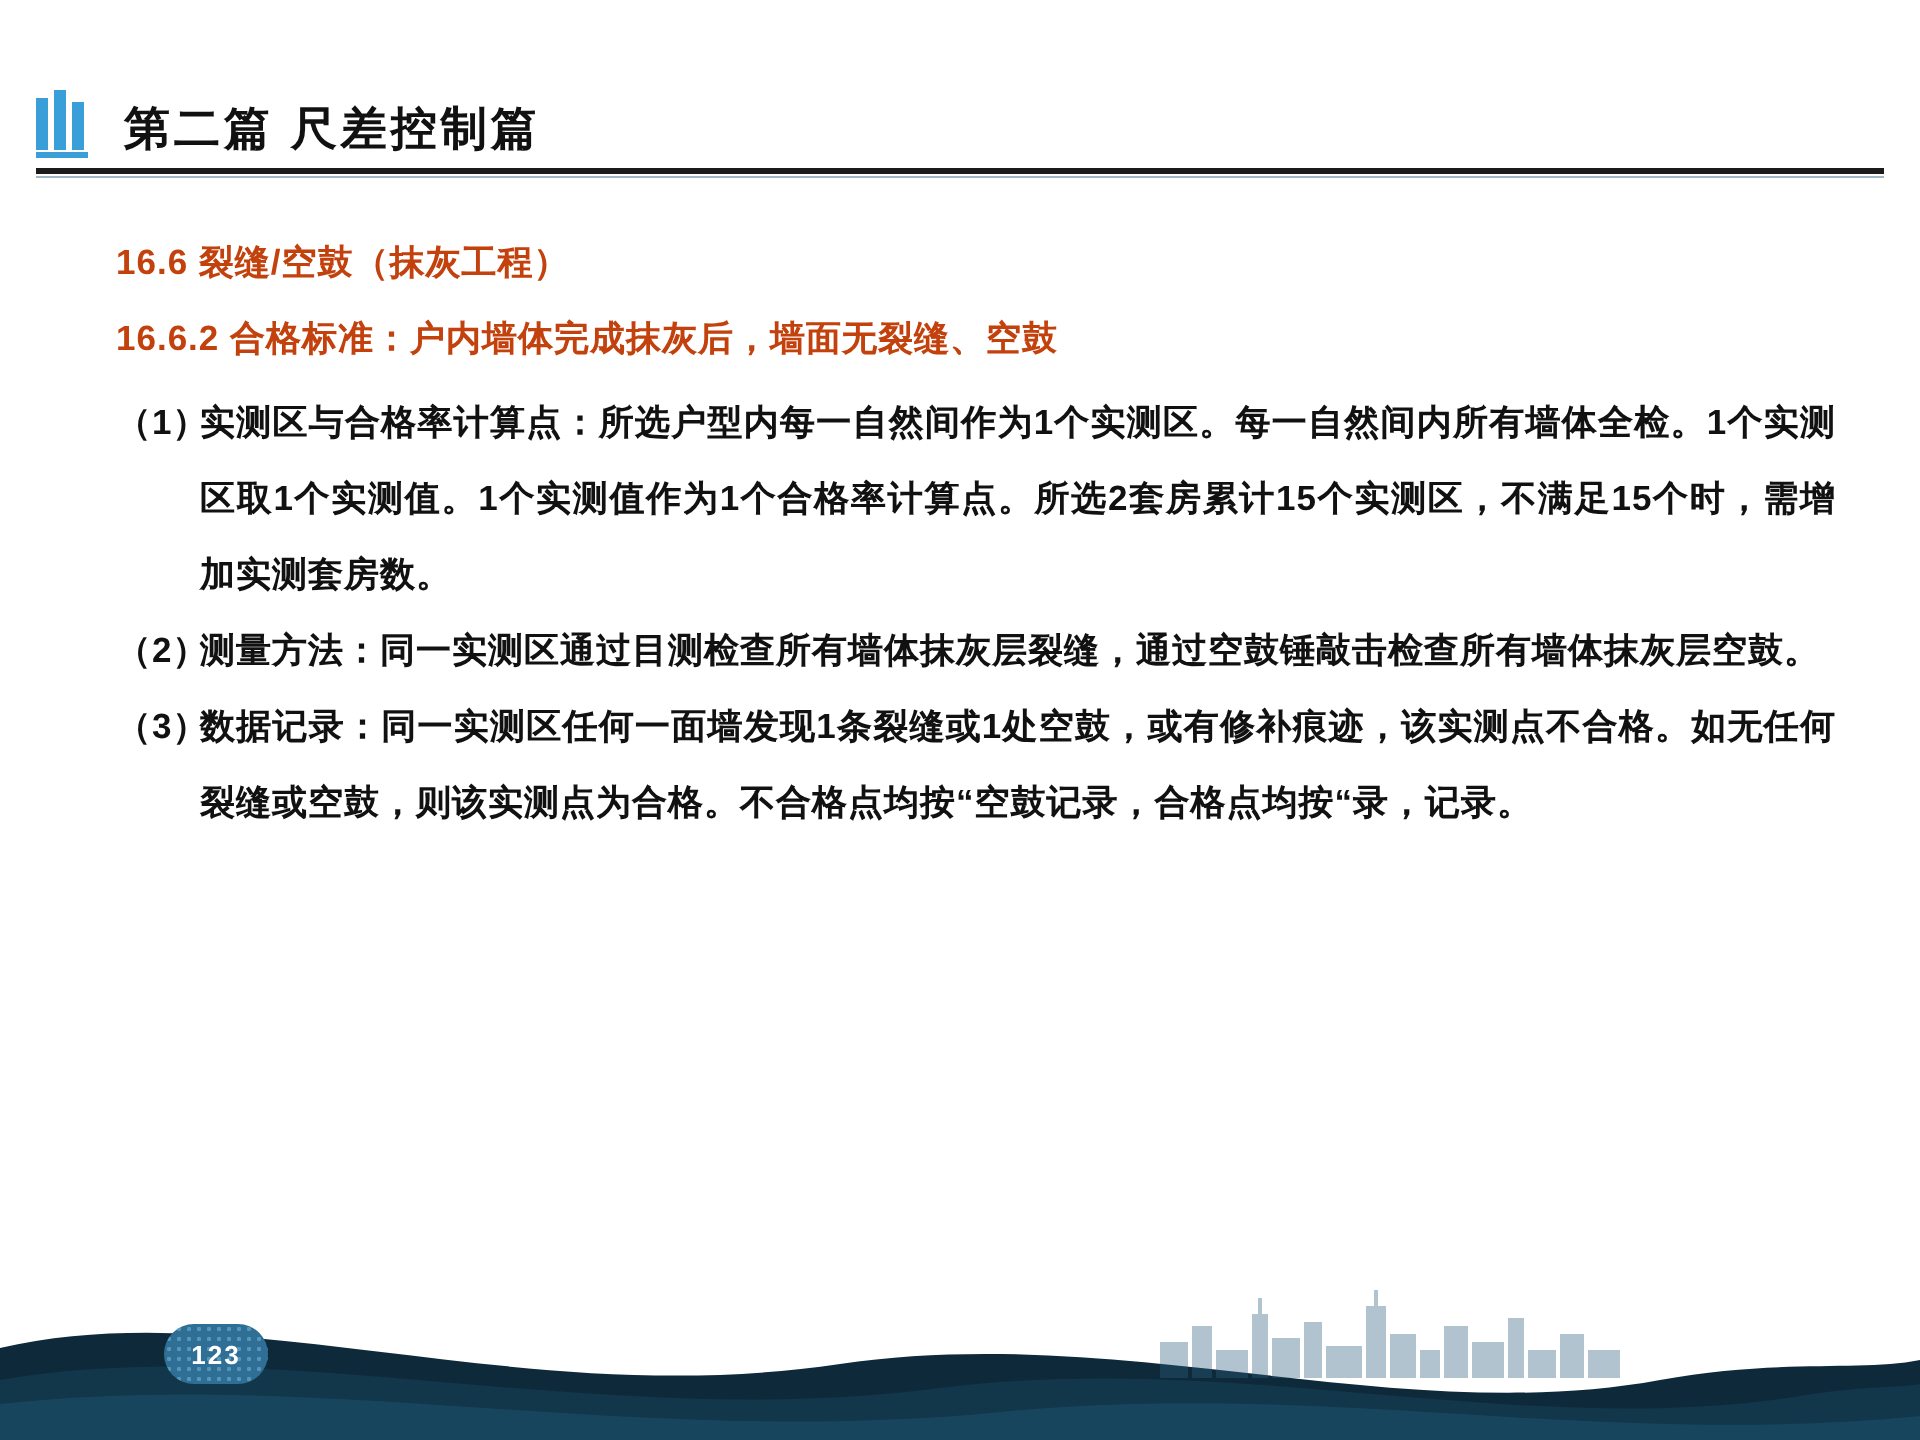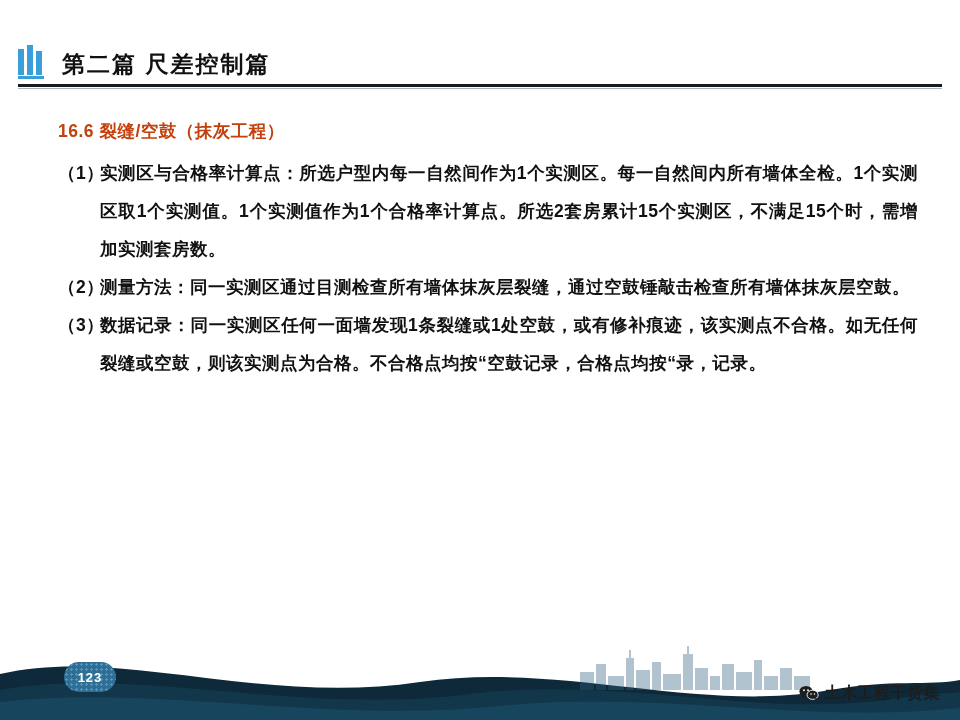--- a/index.html
+++ b/index.html
@@ -123,21 +123,21 @@
   .footer-wave {
     position: absolute;
     left: 0;
     bottom: 0;
     width: 960px;
     height: 92px;
     overflow: hidden;
   }
   .page-badge {
     position: absolute;
-    left: 64px;
+    left: 82px;
     bottom: 28px;
     width: 52px;
     height: 30px;
     border-radius: 15px;
     background: #2f6f95;
     color: #ffffff;
     font-size: 13px;
     font-weight: bold;
     display: flex;
     align-items: center;
@@ -200,20 +200,21 @@
         <u></u>
     </div>
     <div class="header-title">第二篇  尺差控制篇</div>
     <div class="header-rule"></div>
     <div class="header-rule-thin"></div>
   </div>
 
   <div class="content">
 
     <div class="line">16.6 裂缝/空鼓（抹灰工程）</div>
+    <div class="line">16.6.2 合格标准：户内墙体完成抹灰后，墙面无裂缝、空鼓</div>
 
     <div class="spacer-sm"></div>
 
     <div class="para">
       <span class="marker">（1）</span>
       <span class="body">实测区与合格率计算点：所选户型内每一自然间作为1个实测区。每一自然间内所有墙体全检。1个实测区取1个实测值。1个实测值作为1个合格率计算点。所选2套房累计15个实测区，不满足15个时，需增加实测套房数。</span>
     </div>
 
     <div class="para">
       <span class="marker">（2）</span>
@@ -257,29 +258,14 @@
         </g>
       </svg>
     </div>
   </div>
 
   <div class="page-badge">
     <span class="dots"></span>
     <span class="page-num">123</span>
   </div>
 
-  <div class="watermark">
-    <span class="wechat-icon">
-      <svg width="20" height="16" viewBox="0 0 20 16">
-        <ellipse cx="7" cy="6.4" rx="6.6" ry="5.4" fill="#1d1d1d"></ellipse>
-        <polygon points="4,10.6 3.2,14 6.6,11.6" fill="#1d1d1d"></polygon>
-        <circle cx="5" cy="5.2" r="0.95" fill="#ffffff"></circle>
-        <circle cx="9" cy="5.2" r="0.95" fill="#ffffff"></circle>
-        <ellipse cx="13.6" cy="9.8" rx="5.6" ry="4.6" fill="#1d1d1d" stroke="#ffffff" stroke-width="0.9"></ellipse>
-        <polygon points="17.2,13 18.2,15.8 15.2,13.8" fill="#1d1d1d"></polygon>
-        <circle cx="12" cy="9" r="0.8" fill="#ffffff"></circle>
-        <circle cx="15.4" cy="9" r="0.8" fill="#ffffff"></circle>
-      </svg>
-    </span>
-    <span class="watermark-text">土木工程干货集</span>
-  </div>
 
 </div>
 
 </body></html>

